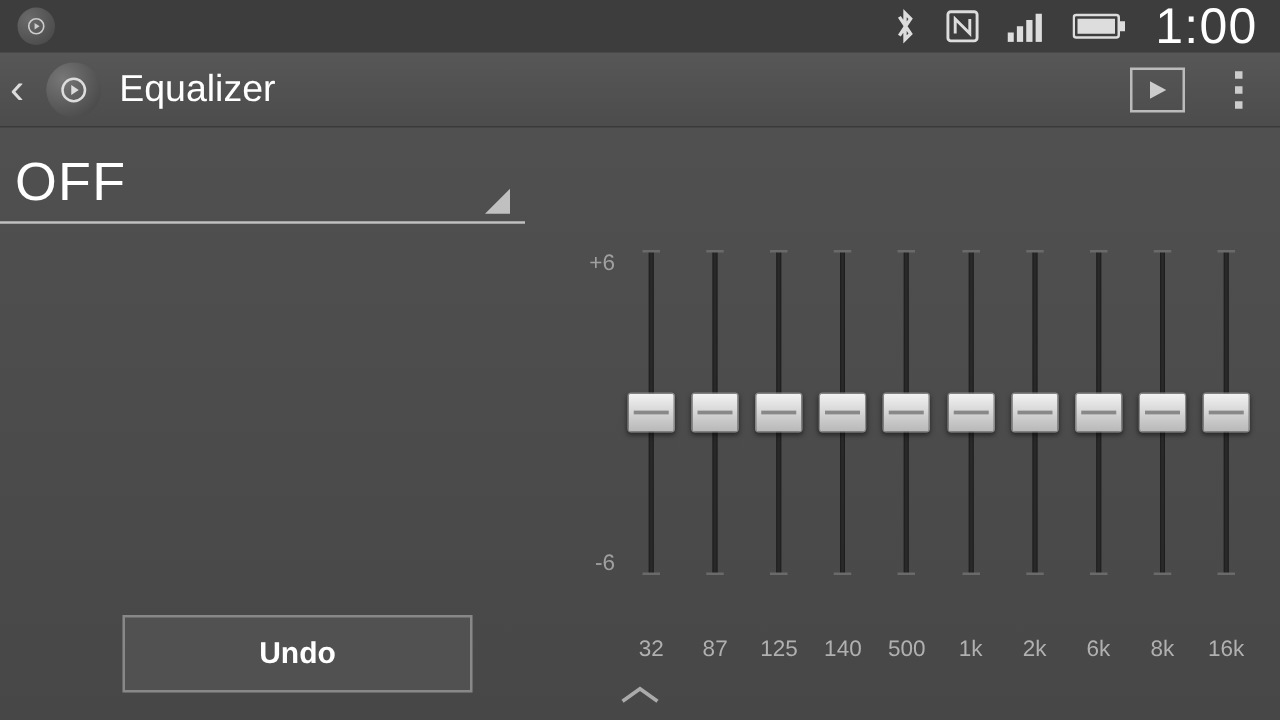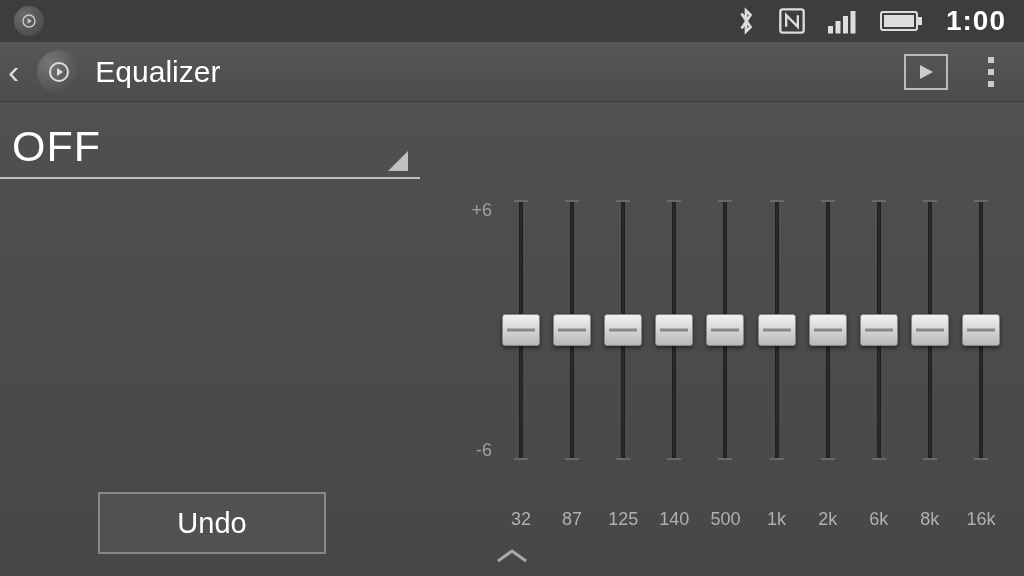--- a/index.html
+++ b/index.html
@@ -26,21 +26,21 @@
     width: 30px;
     height: 30px;
     border-radius: 50%;
     background: radial-gradient(circle at 30% 30%, #6a6a6a, #444);
     display: flex;
     align-items: center;
     justify-content: center;
   }
   .status-bar .lefticon svg { width: 16px; height: 16px; }
   .status-icon { display: flex; align-items: center; }
-  .clock { font-size: 28px; font-weight: 700; letter-spacing: 1px; }
+  .clock { font-size: 40px; font-weight: 400; letter-spacing: 1px; }
 
   
   .action-bar {
     height: 60px;
     background: linear-gradient(#575757, #4c4c4c);
     display: flex;
     align-items: center;
     padding: 0 16px 0 0;
     gap: 14px;
     border-bottom: 1px solid #3a3a3a;
@@ -88,25 +88,25 @@
     margin-left: auto;
     width: 0; height: 0;
     border-left: 20px solid transparent;
     border-bottom: 20px solid #c0c0c0;
   }
 
   
   .undo {
     position: absolute;
     left: 98px; bottom: 22px;
-    width: 228px; height: 62px;
+    width: 280px; height: 62px;
     border: 2px solid #888;
     background: #515151;
     display: flex; align-items: center; justify-content: center;
-    font-size: 29px; font-weight: 400;
+    font-size: 24px; font-weight: 700;
   }
 
   
   .eq {
     position: absolute;
     left: 460px;
     top: 80px;
     width: 540px;
     height: 380px;
   }

